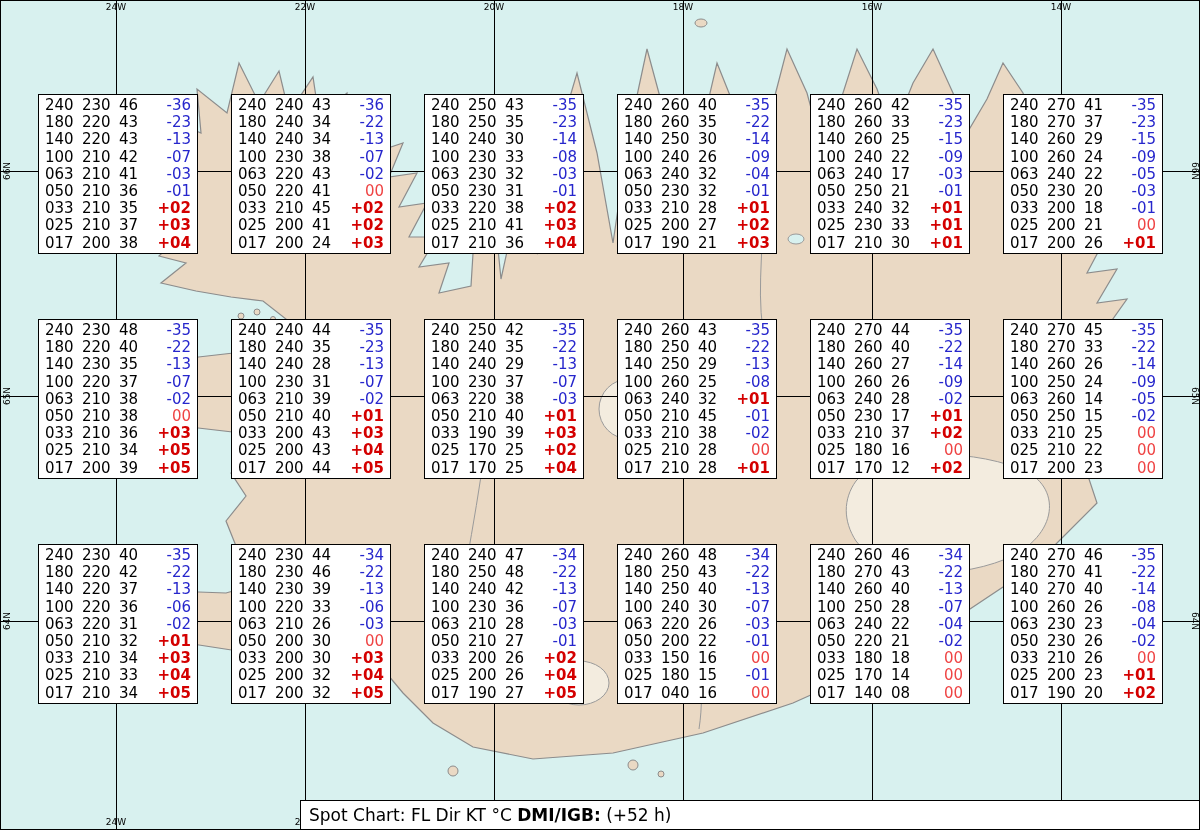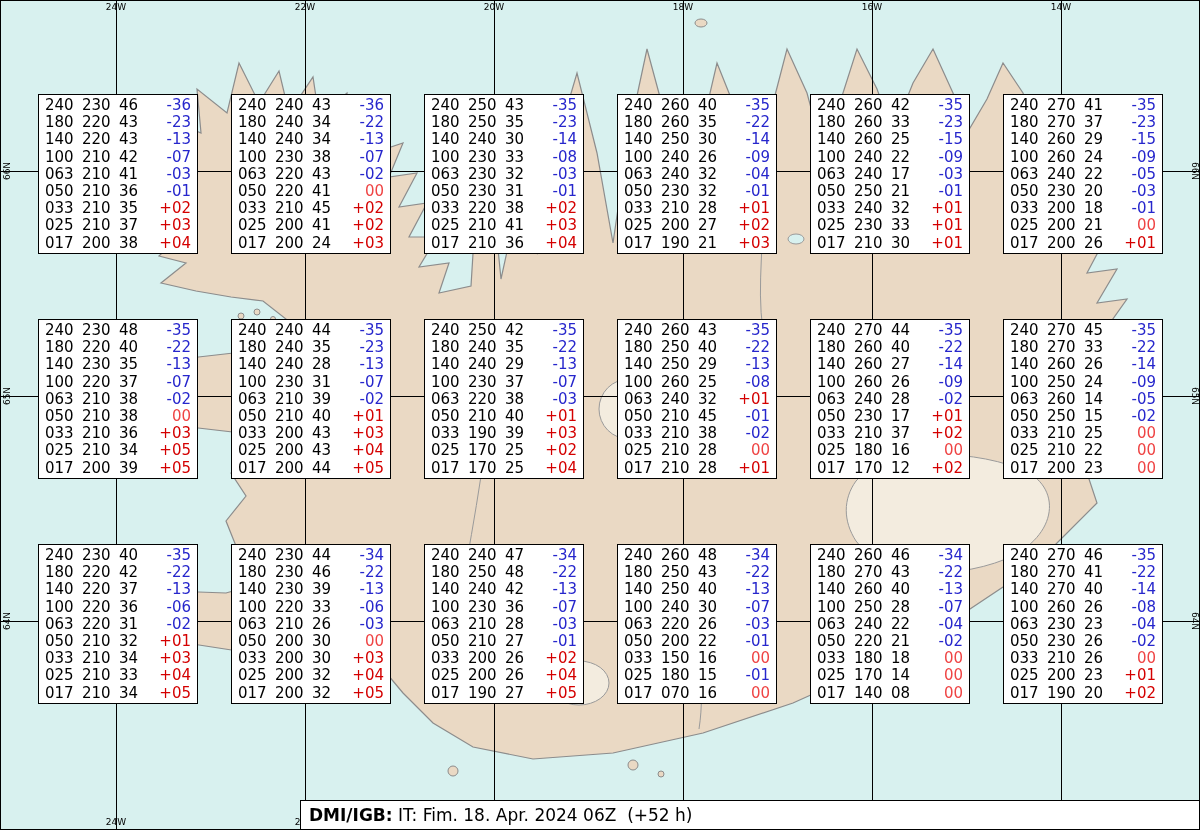--- a/index.html
+++ b/index.html
@@ -37,21 +37,21 @@
     background: #ffffff; border: 1px solid #000;
     padding: 2px 6px;
   }
   .spot-row {
     display: grid; grid-template-columns: 37px 37px 29px 1fr;
     font-size: 15px; line-height: 17.2px; height: 17.2px; color: #000;
     white-space: nowrap;
   }
   .spot-row .c3 { text-align: right; }
   .t-neg  { color: var(--neg, #2626cc); }
-  .t-pos  { color: var(--pos, #d40000); }
+  .t-pos  { color: var(--pos, #d40000); font-weight: bold; }
   .t-zero { color: #ef4444; }
 
   .footer {
     position: absolute; left: 299px; top: 799px; width: 901px; height: 30px;
     background: #fff; border: 1px solid #000;
     display: flex; align-items: center; padding-left: 8px;
     font-size: 17px; color: #000; white-space: pre; overflow: hidden;
   }
   .footer .seg-bold { font-weight: bold; }
 </style>
@@ -1026,21 +1026,21 @@
           <span class="c3 t-zero">00</span>
         </div>
         <div class="spot-row">
           <span class="c0">025</span>
           <span class="c1">180</span>
           <span class="c2">15</span>
           <span class="c3 t-neg">-01</span>
         </div>
         <div class="spot-row">
           <span class="c0">017</span>
-          <span class="c1">070</span>
+          <span class="c1">040</span>
           <span class="c2">16</span>
           <span class="c3 t-zero">00</span>
         </div>
       </div>
       <div class="spot-box" style="left: 809px; top: 543px;">
         <div class="spot-row">
           <span class="c0">240</span>
           <span class="c1">260</span>
           <span class="c2">46</span>
           <span class="c3 t-neg">-34</span>
@@ -1145,15 +1145,15 @@
         </div>
         <div class="spot-row">
           <span class="c0">017</span>
           <span class="c1">190</span>
           <span class="c2">20</span>
           <span class="c3 t-pos">+02</span>
         </div>
       </div>
     </div>
 
-  <div class="footer" id="footer-bar"><span class="seg-bold">DMI/IGB:</span><span class="seg"> IT: Fim. 18. Apr. 2024 06Z </span><span class="seg"> (+52 h)</span></div>
+  <div class="footer" id="footer-bar"><span class="seg">Spot Chart: FL Dir KT °C </span><span class="seg-bold">DMI/IGB:</span><span class="seg"> (+52 h)</span></div>
 
 </div>
 
 </body></html>

